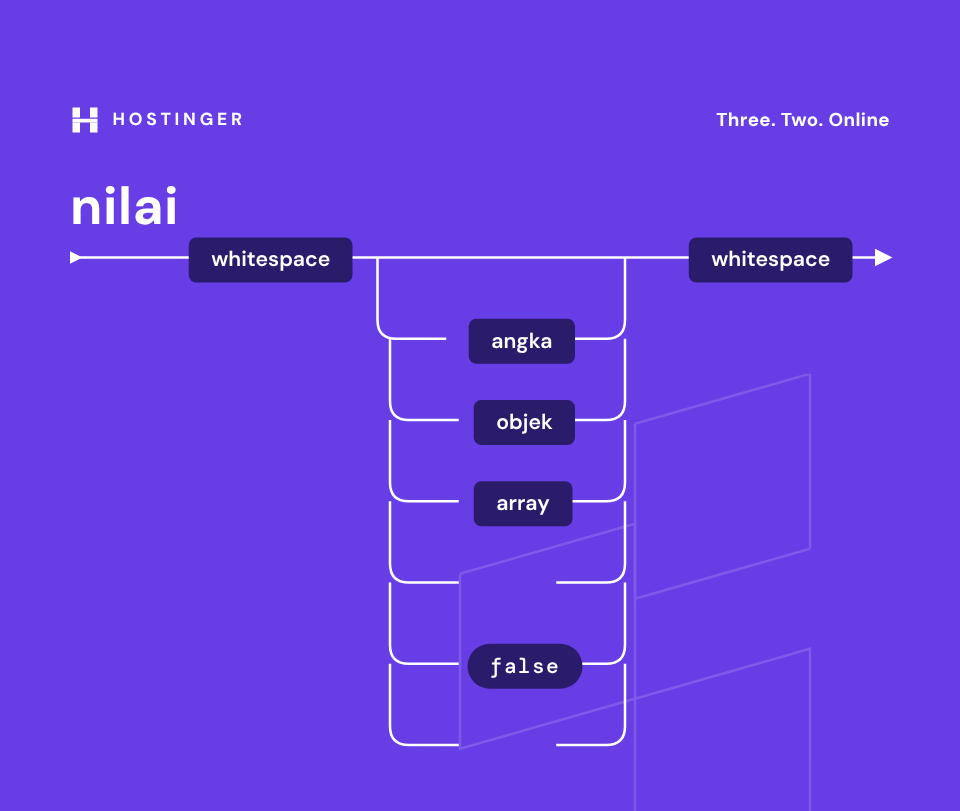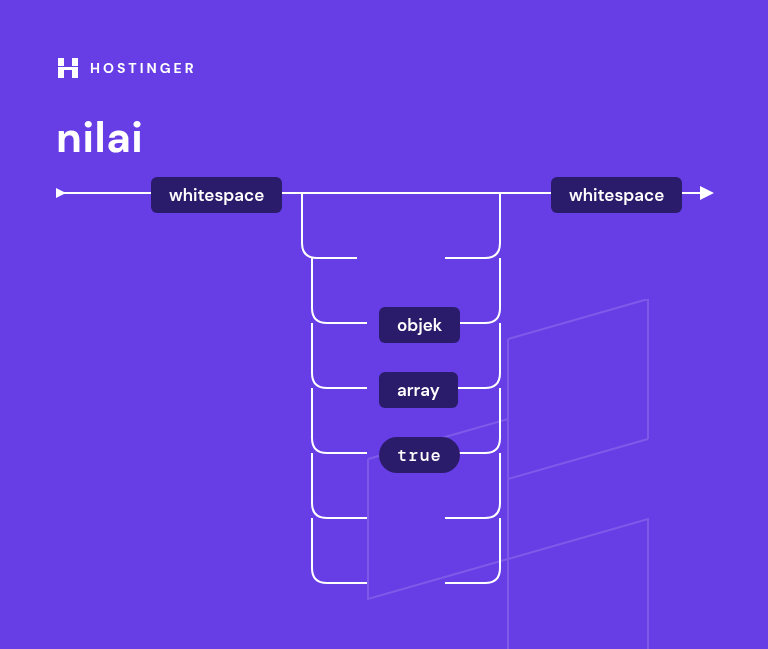--- a/index.html
+++ b/index.html
@@ -6,31 +6,31 @@
   body{
     width:768px;height:649px;
     background:#673de6;
     font-family:"DM Sans","Segoe UI",Arial,sans-serif;
     color:#fff;
     position:relative;
     overflow:hidden;
   }
   .header{
     display:flex;justify-content:space-between;align-items:center;
-    padding:56px 56px 0 56px;
+    padding:84px 56px 0 56px;
   }
   .logo{display:flex;align-items:center;gap:10px}
   .logo-mark{width:24px;height:24px}
   .logo-text{font-weight:700;letter-spacing:3px;font-size:14px}
   .tagline{font-weight:700;font-size:15px;letter-spacing:.3px}
   .title{
     padding:30px 0 0 56px;
     font-size:42px;font-weight:700;letter-spacing:.5px;
   }
-  .diagram{position:absolute;left:0;top:167px;width:608px;height:450px}
+  .diagram{position:absolute;left:0;top:180px;width:608px;height:450px}
   .node{
     position:absolute;
     background:#2b1c6b;
     color:#fff;
     font-weight:600;
     font-size:17px;
     padding:7px 18px;
     border-radius:6px;
     white-space:nowrap;
   }
@@ -57,20 +57,21 @@
       <g fill="#fff">
         <rect x="2" y="2" width="6" height="8"></rect>
         <rect x="16" y="2" width="6" height="8"></rect>
         <rect x="2" y="14" width="6" height="8"></rect>
         <rect x="16" y="14" width="6" height="8"></rect>
         <rect x="2" y="11" width="20" height="3"></rect>
       </g>
     </svg>
     <span class="logo-text">HOSTINGER</span>
   </div>
+  <div class="tagline">Three. Two. Online</div>
 </div>
 
 <h1 class="title">nilai</h1>
 
 <div class="diagram">
 
   <svg width="768" height="450" style="position:absolute;left:0;top:0">
     <g stroke="#fff" stroke-width="2" fill="none">
 
       <line x1="56" y1="26" x2="700" y2="26"></line>
@@ -90,16 +91,17 @@
       <path d="M312 286 v50 q0 15 15 15 h40"></path>
       <path d="M500 286 v50 q0 15 -15 15 h-40"></path>
       <path d="M312 351 v50 q0 15 15 15 h40"></path>
       <path d="M500 351 v50 q0 15 -15 15 h-40"></path>
     </g>
   </svg>
 
   <div class="node" style="left:151px;top:10px">whitespace</div>
   <div class="node" style="left:551px;top:10px">whitespace</div>
 
+  <div class="node" style="left:375px;top:75px">angka</div>
   <div class="node" style="left:379px;top:205px">array</div>
   <div class="node" style="left:379px;top:140px">objek</div>
-  <div class="node mono" style="left:379px;top:270px;border-radius:18px">true</div>
+  <div class="node mono" style="left:374px;top:335px;border-radius:18px">false</div>
 </div>
 
 </body></html>

